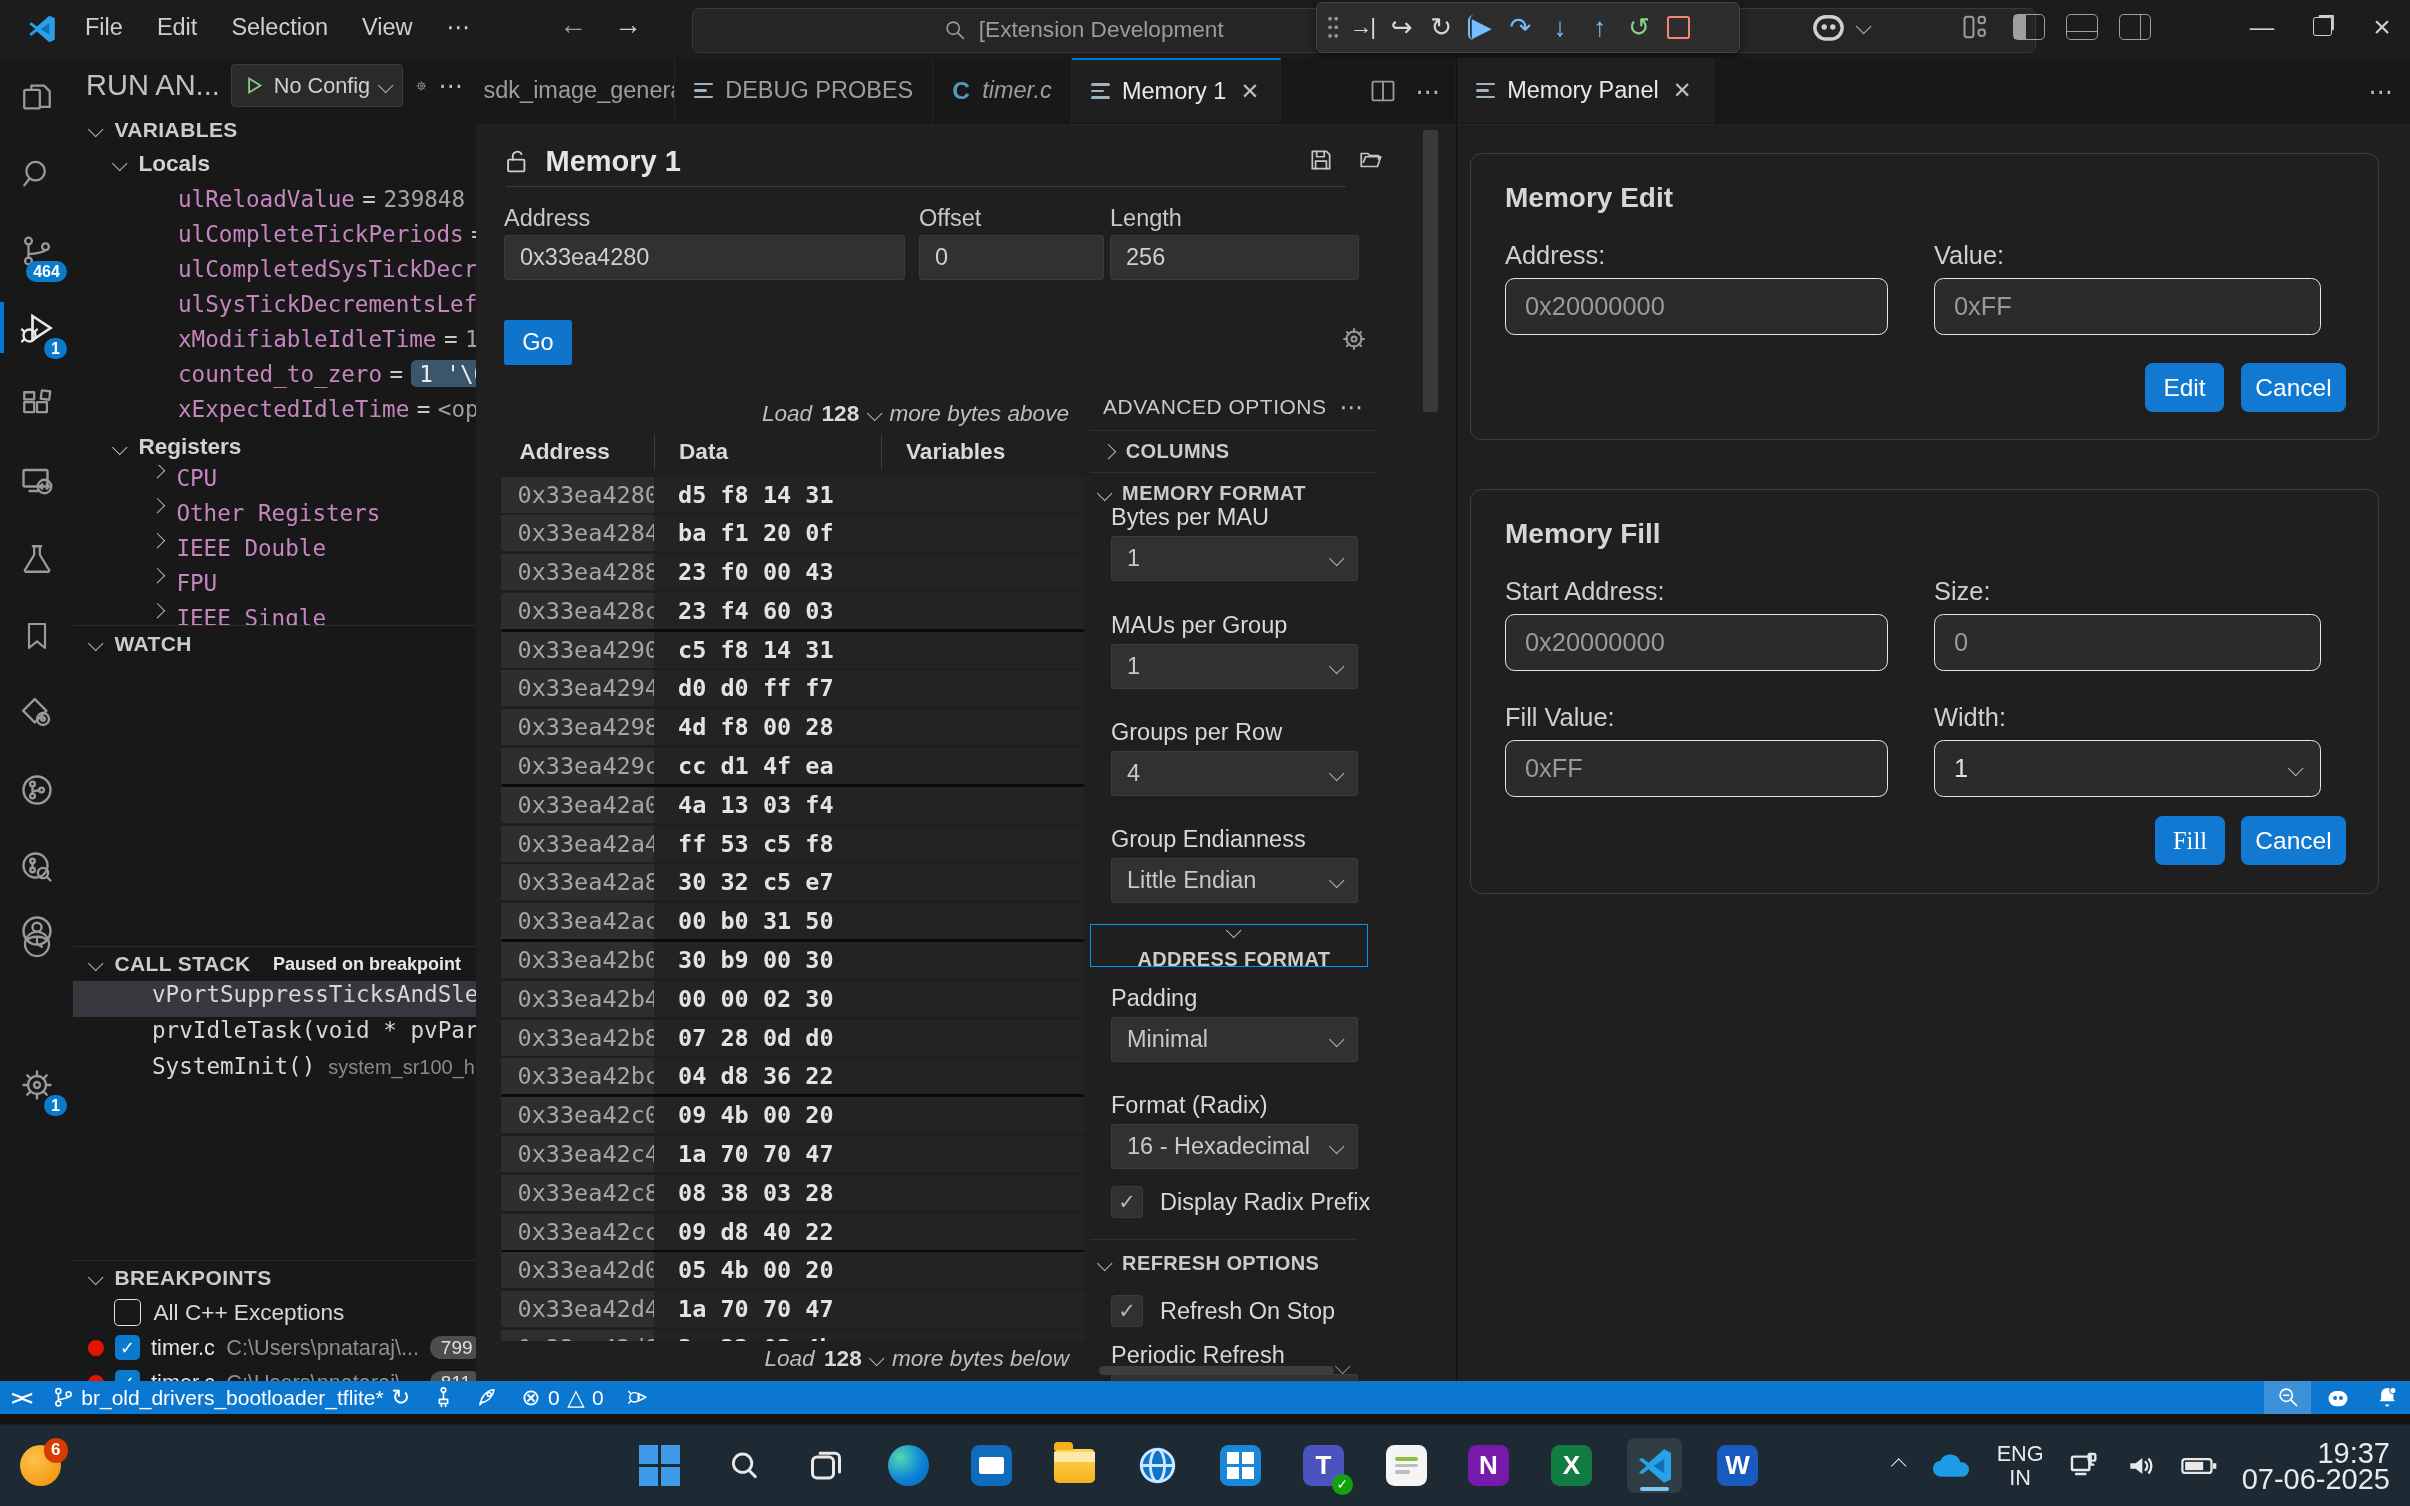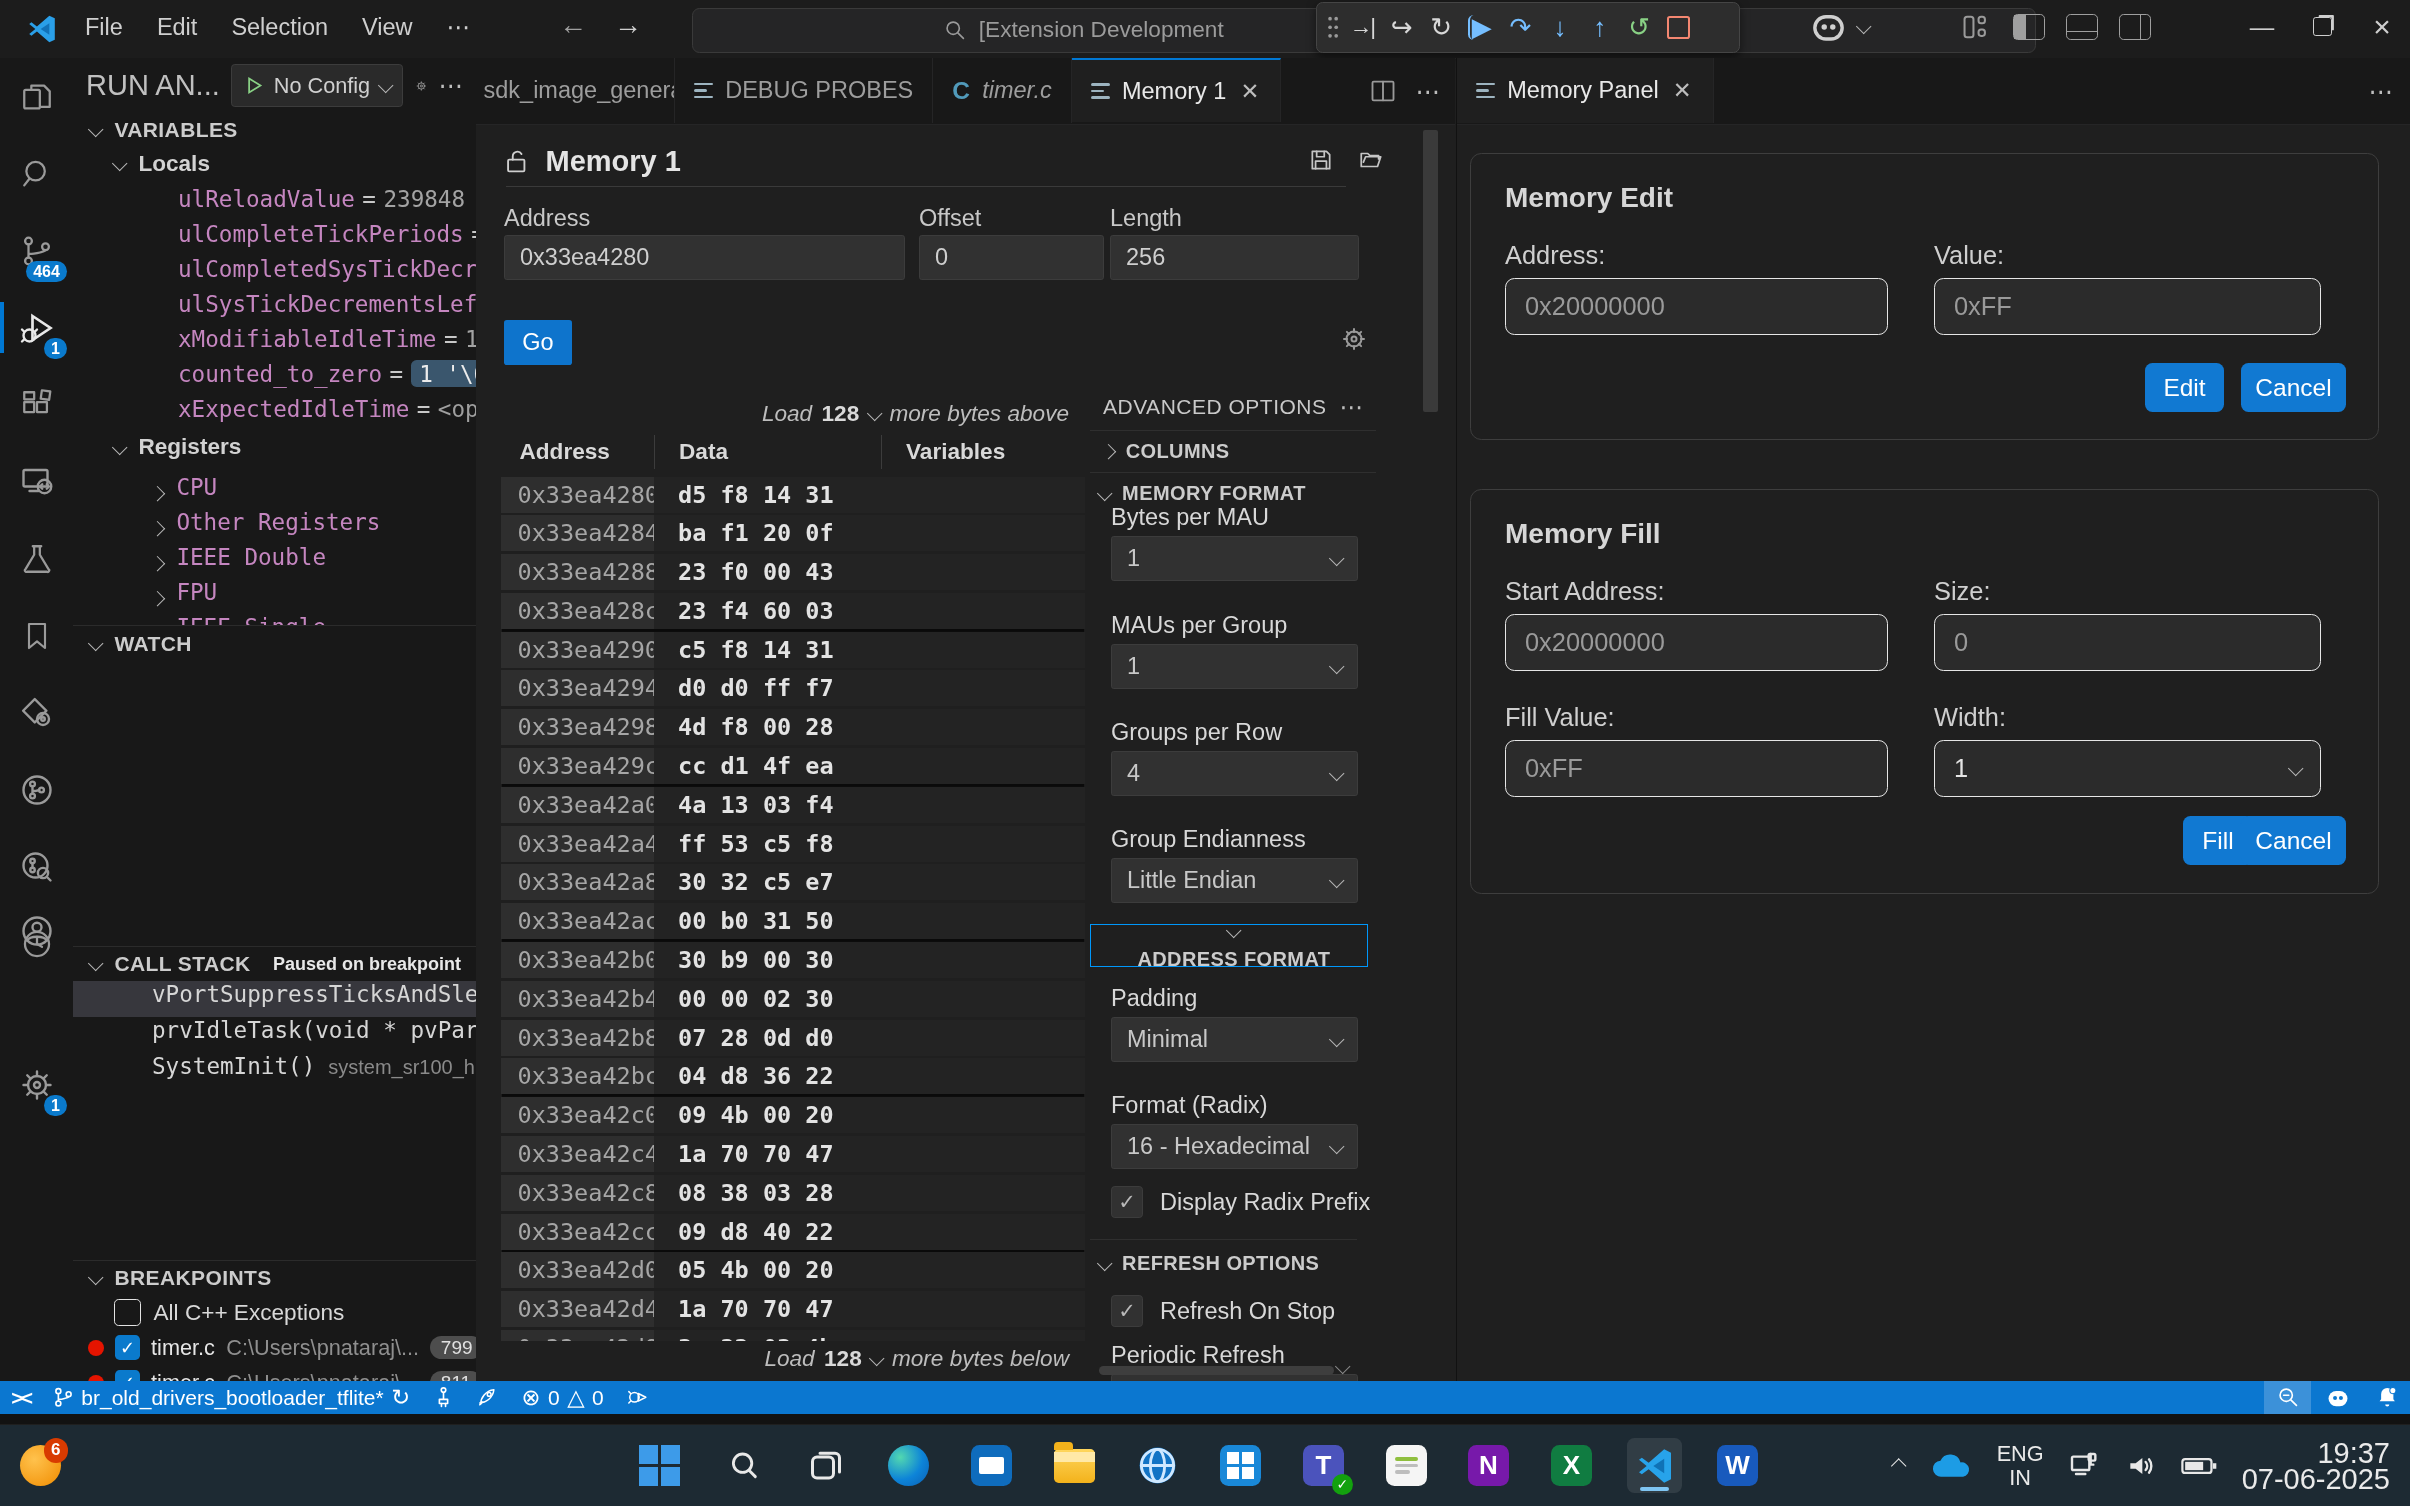--- a/index.html
+++ b/index.html
@@ -32,21 +32,21 @@
   .abadge{position:absolute;right:5.6px;bottom:7.5px;background:#0a7acc;color:#fff;border-radius:13px;
           font-size:16px;font-weight:bold;padding:1.9px 7.5px;line-height:17px;}
 
   
   .sidebar{position:absolute;left:73px;top:58px;width:403px;height:1323px;background:#181818;border-right:0.9px solid #2a2a2a;overflow:hidden;}
   .sechdr{font-weight:bold;font-size:21px;color:#cccccc;letter-spacing:0.4px;}
   .vrow{height:35px;display:flex;align-items:center;padding-left:105px;font-size:22.6px;white-space:nowrap;}
   .vname{color:#c586c0;} .veq{color:#c8c8c8;padding:0 7.5px;}
   [data-vclass="v-num"]{color:#a3a3a3;} [data-vclass="v-opt"]{color:#9f9f9f;}
   [data-vclass="v-sel"]{color:#ececec;background:#3a566d;border-radius:5.6px;padding:0.9px 8.5px;}
-  .rrow{height:35px;display:flex;align-items:flex-end;gap:13px;padding-left:79px;font-size:22.6px;color:#c586c0;}
+  .rrow{height:35px;display:flex;align-items:flex-start;gap:13px;padding-left:79px;font-size:22.6px;color:#c586c0;}
   .csrow{height:36px;display:flex;align-items:baseline;gap:13px;padding-left:79px;font-size:22.6px;color:#d6d6d6;white-space:nowrap;}
   .csrow[data-sel="1"]{background:#37373d;}
   .csfile{font-size:20px;color:#8a8a8a;font-family:"Liberation Sans",sans-serif;}
   .bprow{height:35px;display:flex;align-items:center;font-size:21.7px;position:relative;white-space:nowrap;}
   .bpdot{width:16px;height:16px;border-radius:50%;background:#e51400;flex:none;}
   .bpchk{width:24.5px;height:24.5px;border-radius:4.7px;background:#0a7acc;color:#fff;font-size:18px;display:flex;align-items:center;justify-content:center;flex:none;}
   .bppill{background:#4d4d4d;color:#e0e0e0;font-size:19px;border-radius:12.2px;padding:0.9px 10.4px;margin-left:auto;margin-right:17px;}
 
   
   .editor1{position:absolute;left:476px;top:58px;width:979px;height:1323px;background:#1f1f1f;}
@@ -821,21 +821,21 @@
         </div>
       <span class="clabel abs" style="left:34px;top:213px;">Fill Value:</span>
       <span class="clabel abs" style="left:463px;top:213px;">Width:</span>
       <div class="wipt abs" style="left:34px;top:250px;width:343px;">
           <span>0xFF</span>
         </div>
       <div class="wipt abs" style="left:463px;top:250px;width:347px;justify-content:space-between;color:#e4e4e4;">
         <span>1</span>
           <span class="chev"></span>
       </div>
-      <div class="btn abs" style="left:712px;top:326px;width:70px;">Fill</div>
+      <div class="btn abs" style="left:684px;top:326px;width:70px;font-family:Liberation Serif, serif;">Fill</div>
       <div class="btn abs" style="left:770px;top:326px;width:105px;">Cancel</div>
     </div>
   </div>
 
   <div class="statusbar">
     <span class="sbit" style="font-weight:bold;letter-spacing:-2.8px;">&gt;&lt;</span>
     <span class="sbit">
       <svg width="21" height="22.6" viewBox="0 0 20 22" class="sbico">
           <circle cx="5" cy="5" r="2.4" class="stk" style="stroke:#fff;"></circle>
           <circle cx="5" cy="17" r="2.4" class="stk" style="stroke:#fff;"></circle>

